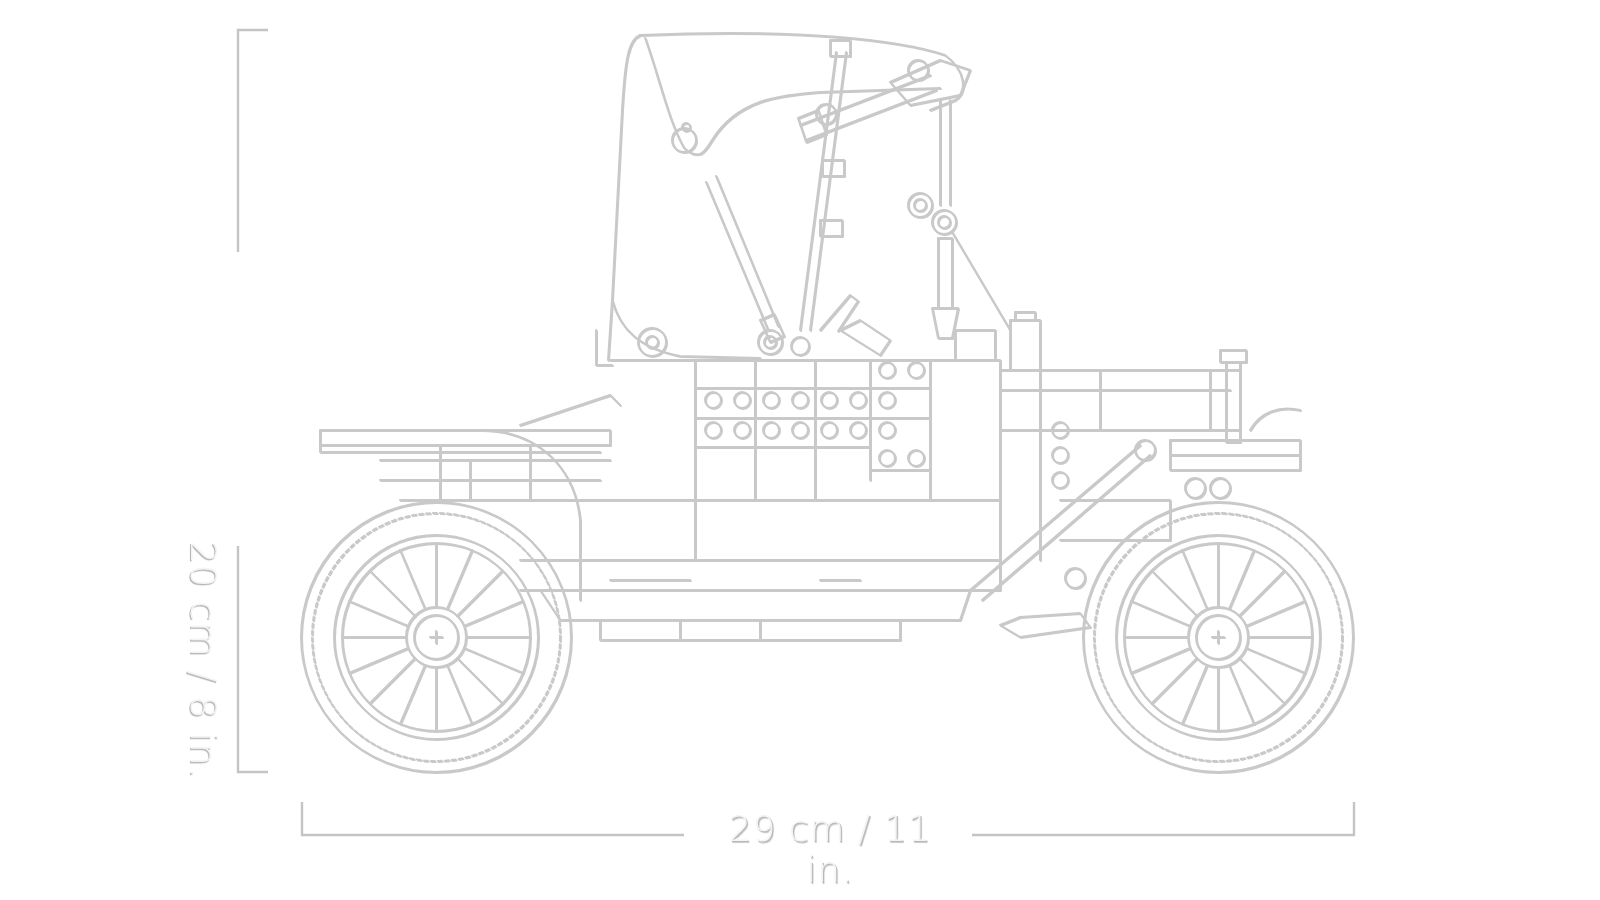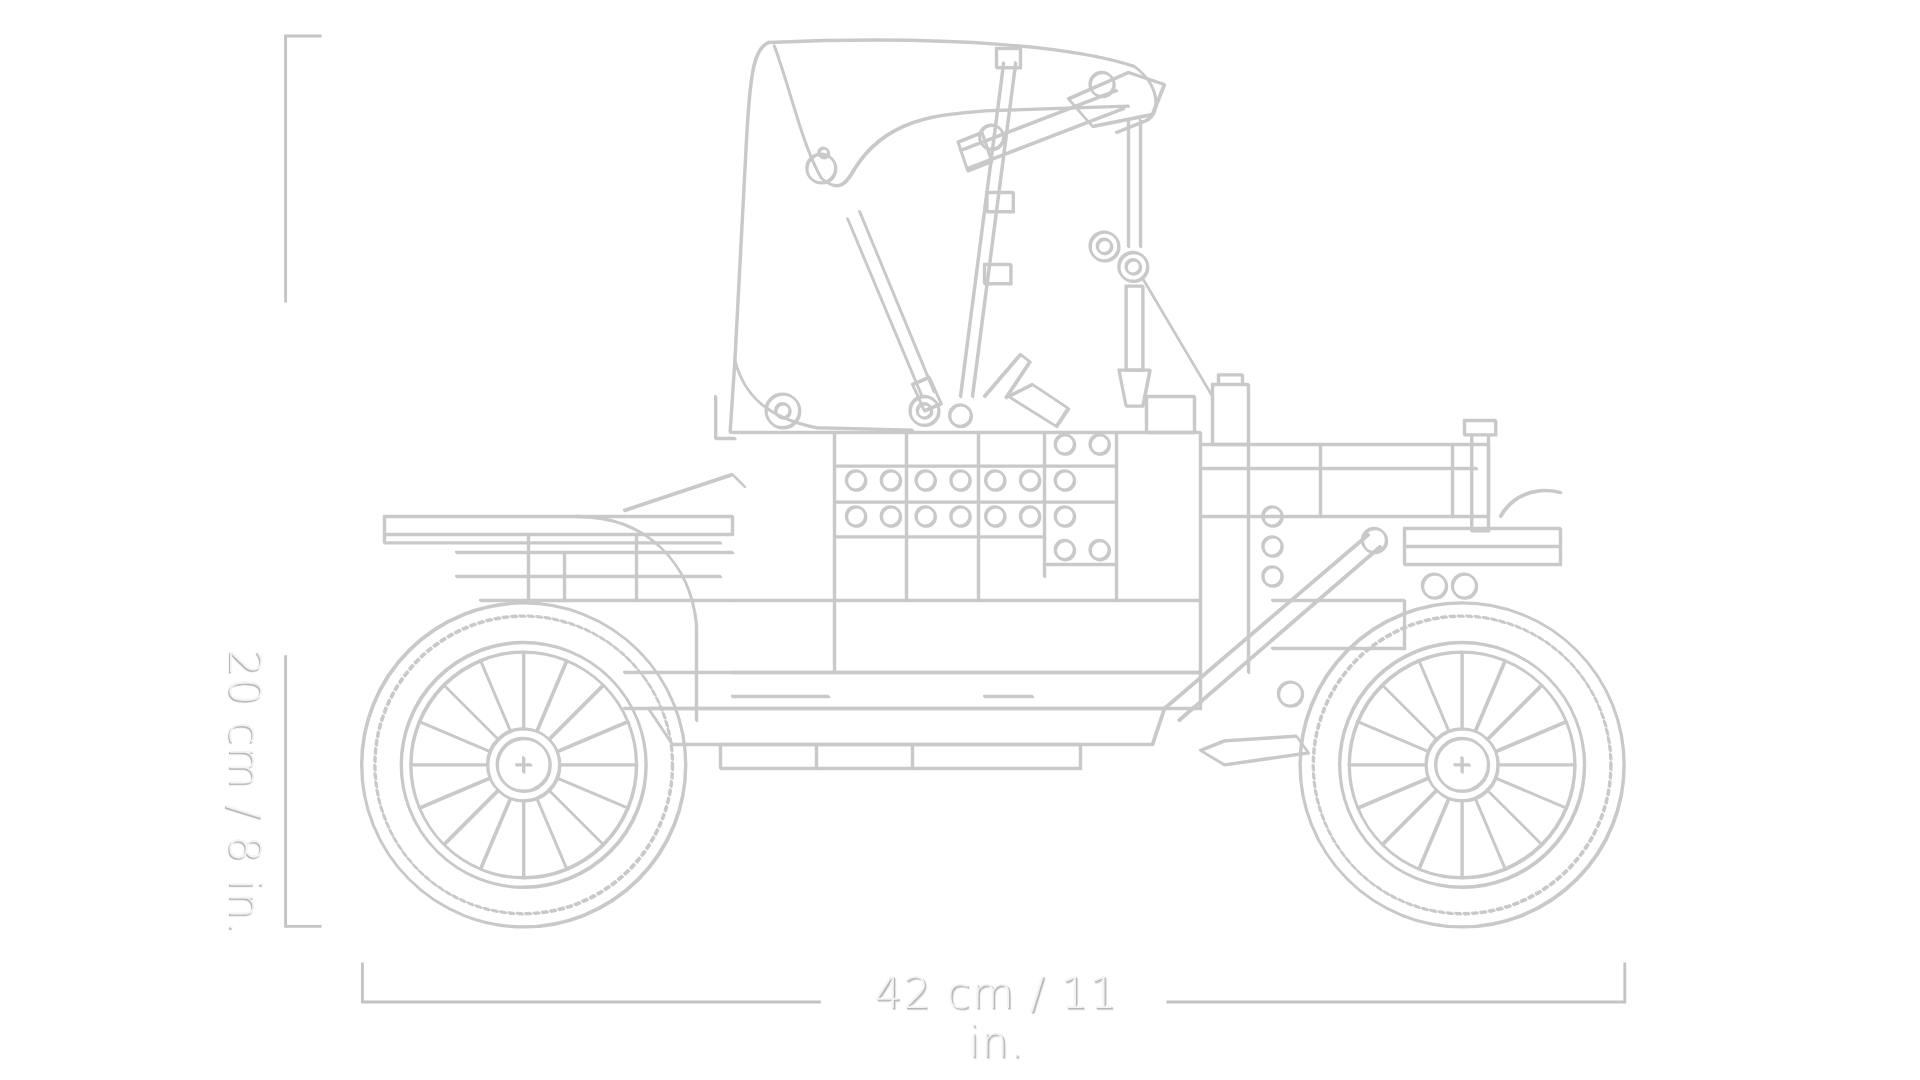--- a/index.html
+++ b/index.html
@@ -175,15 +175,15 @@
         <g>
           <path d="M1218,607 L1218,543 M1218,667 L1218,731 M1188,637 L1124,637 M1248,637 L1312,637"></path>
           <path d="M1239,616 L1284,571 M1197,658 L1152,703 M1197,616 L1152,571 M1239,658 L1284,703"></path>
           <path d="M1229,609 L1254,550 M1207,665 L1182,724 M1190,626 L1131,601 M1246,648 L1305,673"></path>
           <path d="M1207,609 L1182,550 M1229,665 L1254,724 M1190,648 L1131,673 M1246,626 L1305,601"></path>
         </g>
       </g>
     </g>
   </svg>
 
-  <div class="label-h">42 cm / 11 in.</div>
+  <div class="label-h">29 cm / 11 in.</div>
   <div class="label-v">20 cm / 8 in.</div>
 </div>
 
 </body></html>

